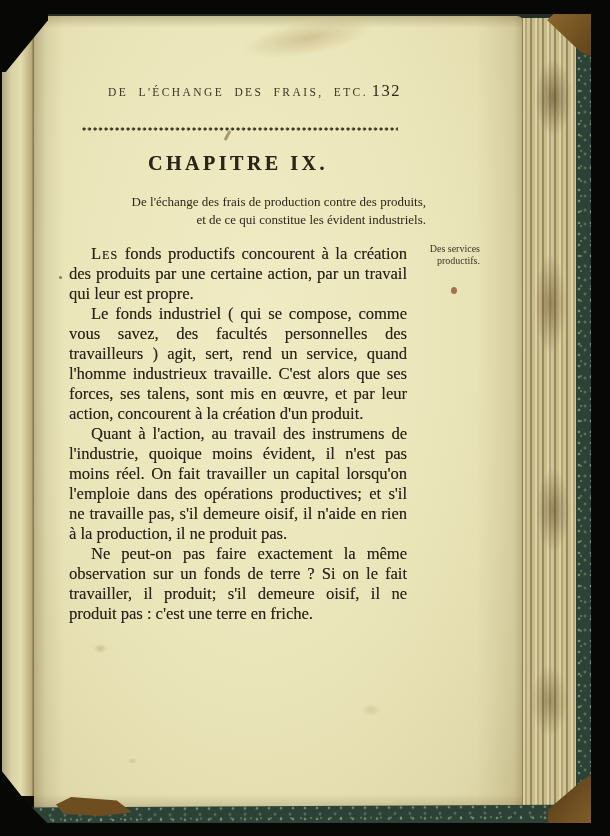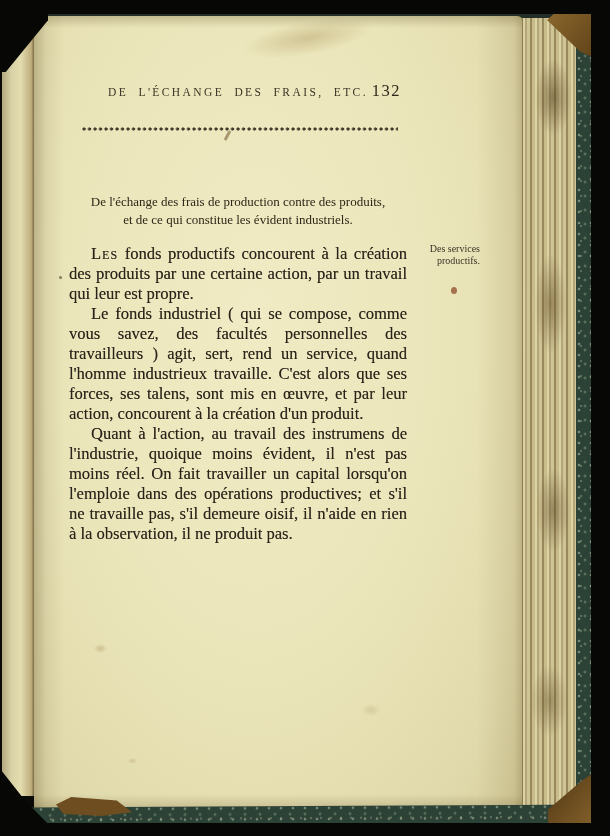--- a/index.html
+++ b/index.html
@@ -67,21 +67,21 @@
   
   .running-header{position:absolute;left:35px;top:70px;width:338px;text-align:center;
     font-size:11.5px;letter-spacing:2.4px;word-spacing:5px;color:#3b3425;}
   .page-number{position:absolute;right:6px;top:-5px;font-size:16.5px;letter-spacing:1.5px;color:#2e271a;}
   .rule{position:absolute;left:48px;top:111px;width:316px;height:4px;opacity:.92;
     background-image:radial-gradient(circle at 2px 2px,#332c1f 1.3px,rgba(51,44,31,0) 1.9px);
     background-size:5.5px 4px;}
   .chapter{position:absolute;left:35px;top:136px;width:338px;text-align:center;
     font-size:20px;font-weight:bold;letter-spacing:3.5px;color:#2b2418;
     text-shadow:.2px .2px .3px rgba(40,32,20,.55);}
-  .subtitle{position:absolute;left:16px;top:177px;width:376px;text-align:center;
+  .subtitle{position:absolute;left:16px;top:177px;width:376px;text-align:right;
     font-size:13px;line-height:18px;color:#2e2719;}
   .subtitle span{display:block;}
   .bodytext{position:absolute;left:35px;top:228px;width:338px;
     font-size:16.5px;line-height:20px;text-align:justify;color:var(--ink);
     text-shadow:.2px .2px .3px rgba(40,32,20,.45);}
   .bodytext p{margin:0;text-indent:22px;}
   .lead{font-variant:small-caps;letter-spacing:1px;font-family:Liberation Serif, serif;}
   .margin-note{position:absolute;left:380px;top:227px;width:66px;text-align:right;
     font-size:10px;line-height:11.5px;color:#3a3326;}
 
@@ -110,32 +110,34 @@
     <div class="stain stain3"></div>
     <div class="stain stain6"></div>
 
     <div class="running-header">
       <span>DE L'ÉCHANGE DES FRAIS, ETC.</span>
       <span class="page-number">132</span>
     </div>
 
     <div class="rule"></div>
 
+    <div class="chapter">CHAPITRE IX.</div>
 
     <div class="subtitle">
       <span>De l'échange des frais de production contre des produits,</span>
       <span>et de ce qui constitue les évident industriels.</span>
     </div>
 
     <div class="margin-note">Des services productifs.</div>
 
     <div class="bodytext">
       <p><span class="lead">Les</span><span> fonds productifs concourent à la création des produits par une certaine action, par un travail qui leur est propre.</span></p>
       <p>Le fonds industriel ( qui se compose, comme vous savez, des facultés personnelles des travailleurs ) agit, sert, rend un service, quand l'homme industrieux travaille. C'est alors que ses forces, ses talens, sont mis en œuvre, et par leur action, concourent à la création d'un produit.</p>
-      <p>Quant à l'action, au travail des instrumens de l'industrie, quoique moins évident, il n'est pas moins réel. On fait travailler un capital lorsqu'on l'emploie dans des opérations productives; et s'il ne travaille pas, s'il demeure oisif, il n'aide en rien à la observation, il ne produit pas.</p>
+      <p>Quant à l'action, au travail des instrumens de l'industrie, quoique moins évident, il n'est pas moins réel. On fait travailler un capital lorsqu'on l'emploie dans des opérations productives; et s'il ne travaille pas, s'il demeure oisif, il n'aide en rien à la production, il ne produit pas.</p>
+      <p>Ne peut-on pas faire exactement la même observation sur un fonds de terre ? Si on le fait travailler, il produit; s'il demeure oisif, il ne produit pas : c'est une terre en friche.</p>
     </div>
 
     <div class="stain stain2"></div>
     <div class="stain stain4"></div>
     <div class="stain stain5"></div>
     <div class="stain stain7"></div>
   </div>
 
   <div class="fore-edge"></div>
   <div class="cover-right marble-green"></div>

